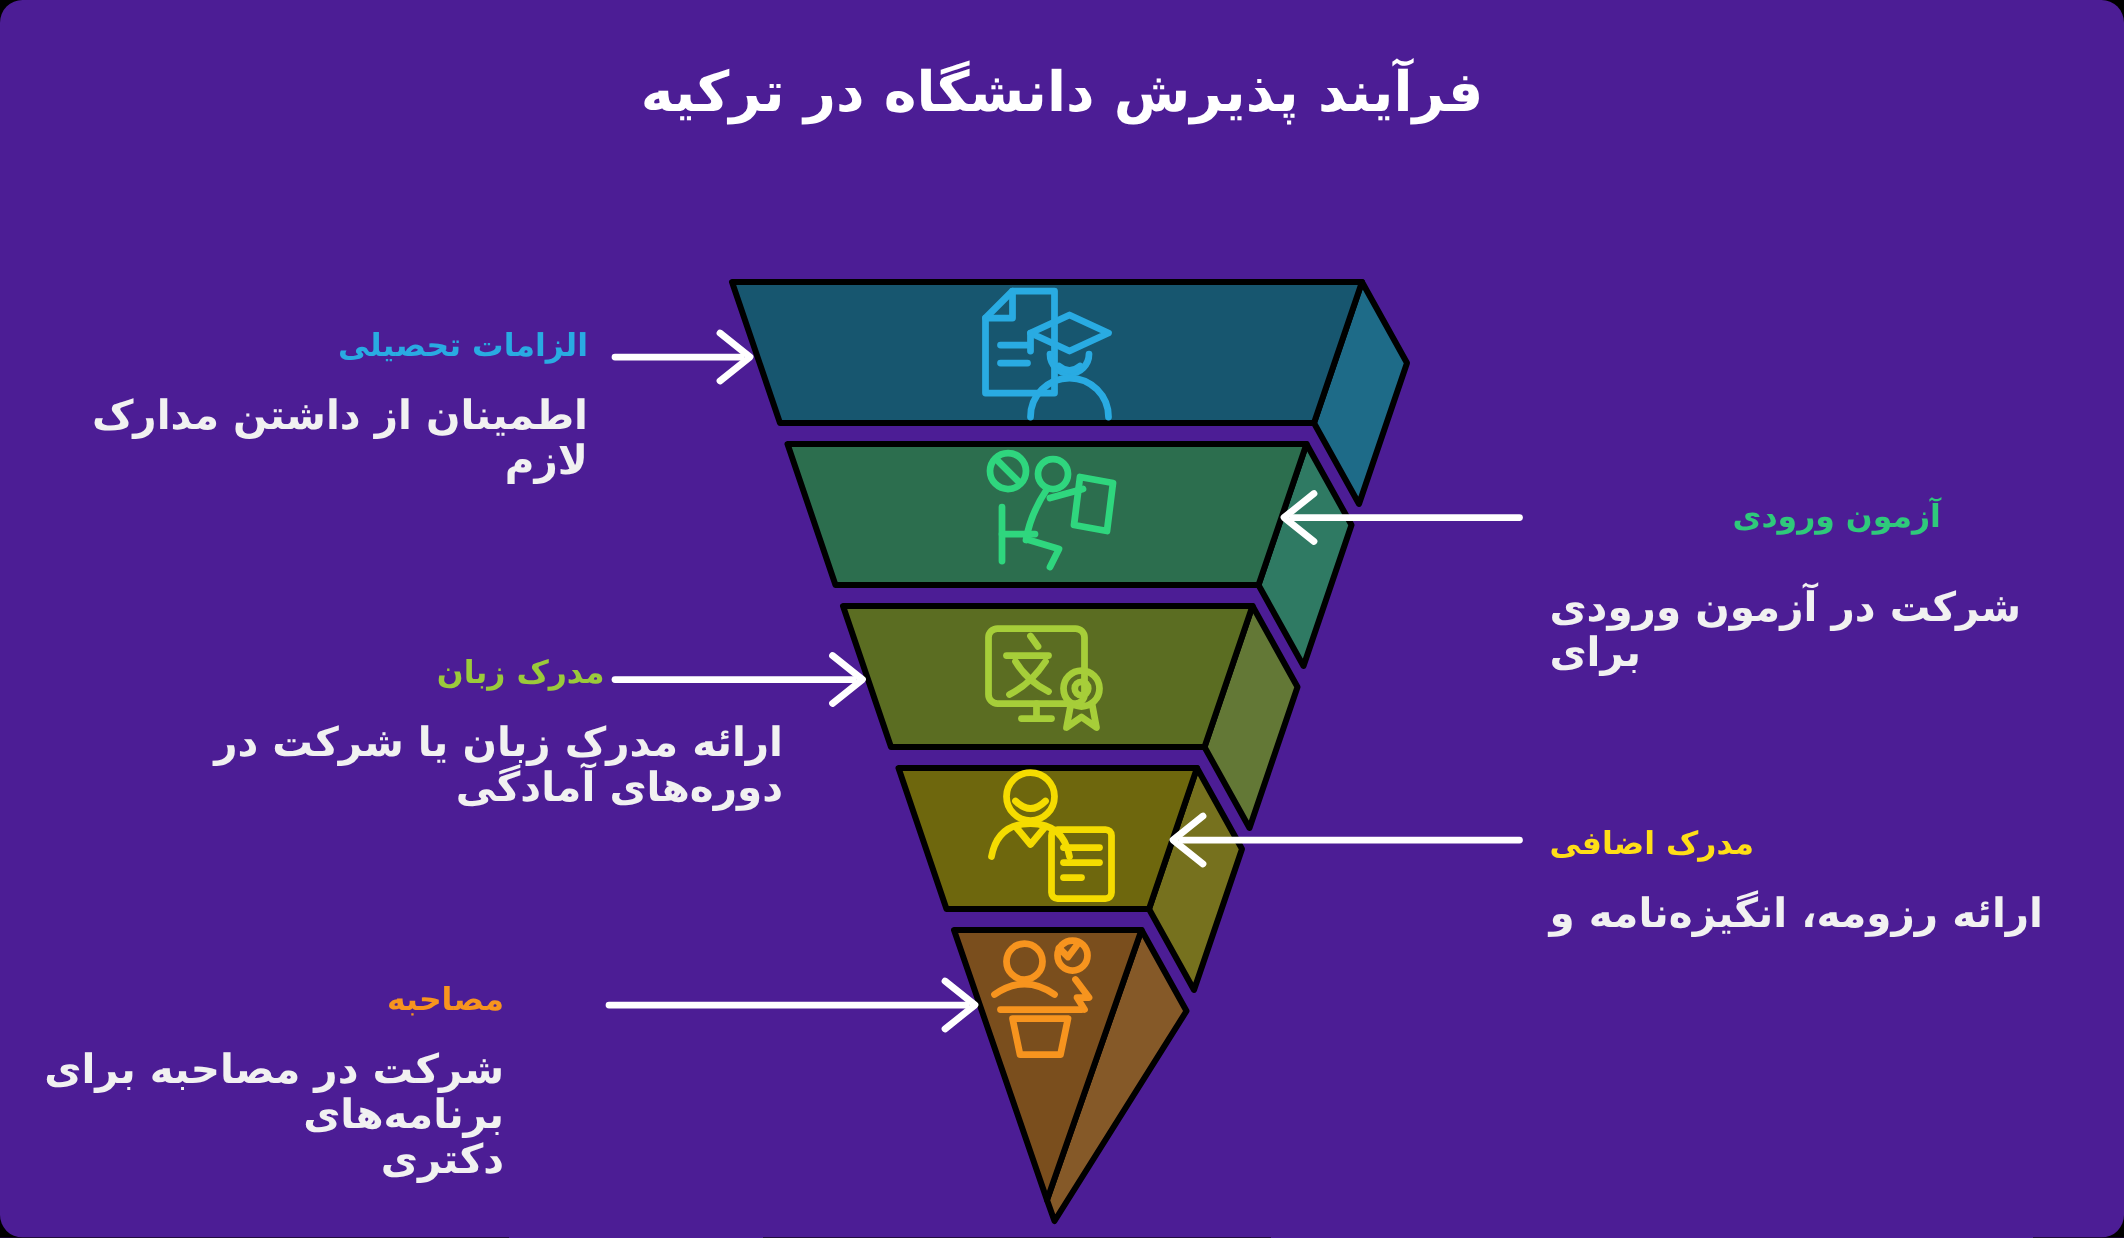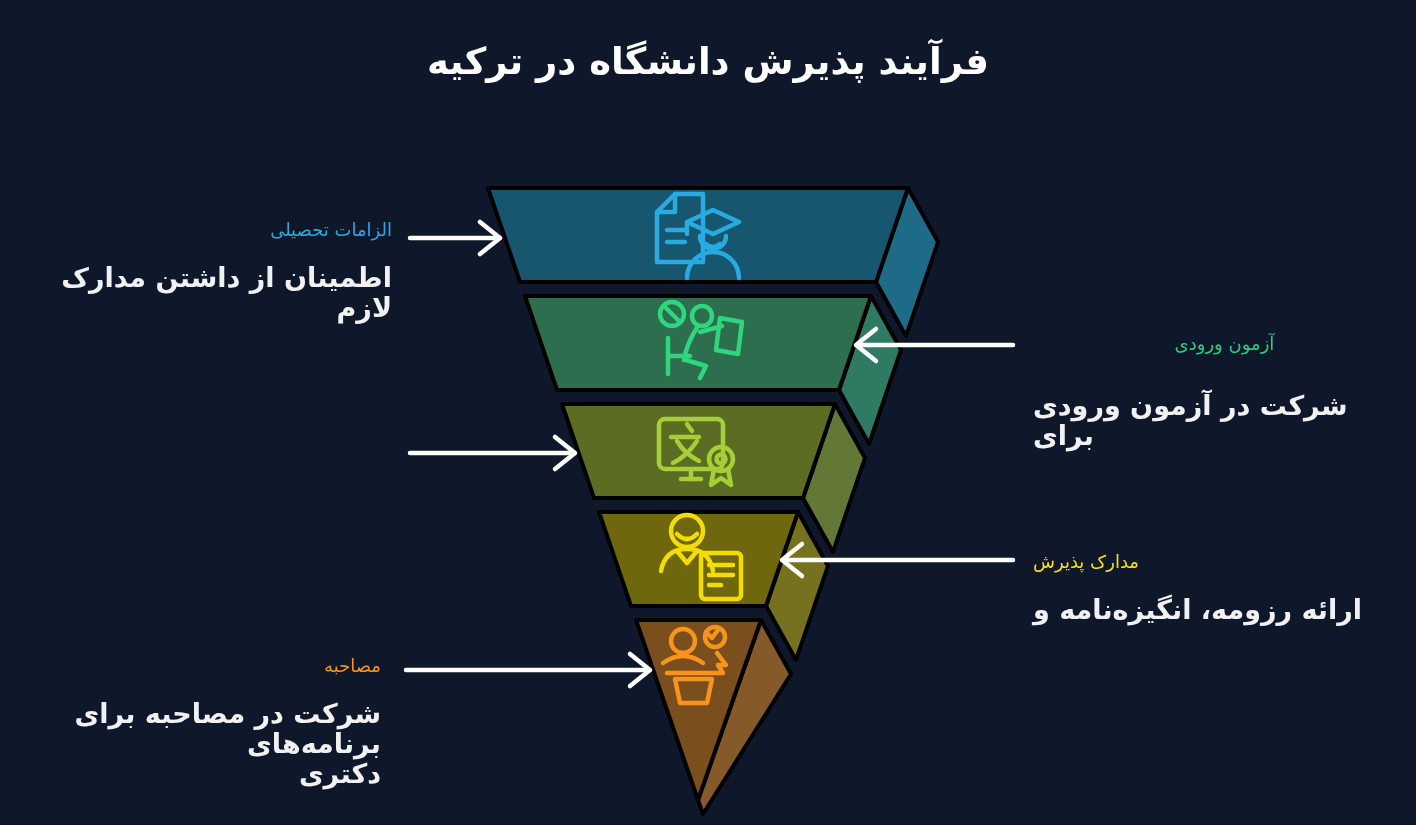--- a/index.html
+++ b/index.html
@@ -8,36 +8,36 @@
     font-family:"DejaVu Sans",sans-serif;
   }
   .title{
     position:absolute;top:40px;left:0;right:0;margin:0;
     text-align:center;font-size:37px;font-weight:bold;letter-spacing:0;
   }
   .funnel-svg{position:absolute;left:0;top:0;width:1416px;height:825px;}
   .step-label{position:absolute;direction:rtl;}
   .step-label.left{text-align:right;}
   .step-label.right{text-align:left;}
-  .step-title{font-size:18px;font-weight:normal;line-height:32px;margin:0 0 17px 0;}
+  .step-title{font-size:21px;font-weight:bold;line-height:32px;margin:0 0 17px 0;}
   .step-desc{font-size:27px;font-weight:600;line-height:30px;color:#F1F1F1;}
   #label1{top:214px;right:1024px;}
   #label2{top:328px;left:1033px;}
   #label3{top:432px;right:1013px;}
   #label3 .step-desc{margin-right:-119px;}
   #label4{top:546px;left:1033px;}
-  #label5{top:650px;right:1035px;}
+  #label5{top:650px;right:1080px;}
   .face{stroke:#000;stroke-width:4;stroke-linejoin:round;}
   .icon{fill:none;stroke-width:4.5;stroke-linecap:round;stroke-linejoin:round;}
   .arrow{fill:none;stroke-width:4.5;stroke-linecap:round;stroke-linejoin:round;}
 </style>
 </head>
 <body>
 
-<div class="stage" style="background-color: #0f172a;">
+<div class="stage" style="background-color: #4c1d95; border-radius: 15px;">
 
   <h1 class="title" dir="rtl" style="color: rgb(255, 255, 255);">فرآیند پذیرش دانشگاه در ترکیه</h1>
 
   <svg class="funnel-svg" viewBox="0 0 1416 825">
 
     <polygon class="face" points="908,188 938,242 906,336 876,282" style="fill: rgb(30, 107, 136);"></polygon>
     <polygon class="face" points="871,296 901,350 869,444 839,390" style="fill: rgb(47, 122, 99);"></polygon>
     <polygon class="face" points="835,404 865,458 833,552 803,498" style="fill: rgb(99, 120, 54);"></polygon>
     <polygon class="face" points="798,512 828,566 796,660 766,606" style="fill: rgb(118, 113, 30);"></polygon>
     <polygon class="face" points="761,620 791,674 703,814 698,800" style="fill: rgb(133, 89, 40);"></polygon>
@@ -135,23 +135,30 @@
     </div>
   </div>
 
   <div class="step-label right" id="label2">
     <div class="step-title" style="color: rgb(47, 201, 123); text-align: center;">آزمون ورودی</div>
     <div class="step-desc" style="color: rgb(241, 241, 241); margin-top: 31px;">
       <div>شرکت در آزمون ورودی برای</div>
     </div>
   </div>
 
+  <div class="step-label left" id="label3">
+    <div class="step-title" style="color: rgb(155, 202, 59);">مدرک زبان</div>
+    <div class="step-desc" style="color: rgb(241, 241, 241);">
+      <div>ارائه مدرک زبان یا شرکت در</div>
+      <div>دوره‌های آمادگی</div>
+    </div>
+  </div>
 
   <div class="step-label right" id="label4">
-    <div class="step-title" style="color: rgb(255, 222, 23);">مدارک پذیرش</div>
+    <div class="step-title" style="color: rgb(255, 222, 23);">مدرک اضافی</div>
     <div class="step-desc" style="color: rgb(241, 241, 241);">
       <div>ارائه رزومه، انگیزه‌نامه و</div>
     </div>
   </div>
 
   <div class="step-label left" id="label5">
     <div class="step-title" style="color: rgb(247, 148, 30);">مصاحبه</div>
     <div class="step-desc" style="color: rgb(241, 241, 241);">
       <div>شرکت در مصاحبه برای برنامه‌های</div>
       <div>دکتری</div>

